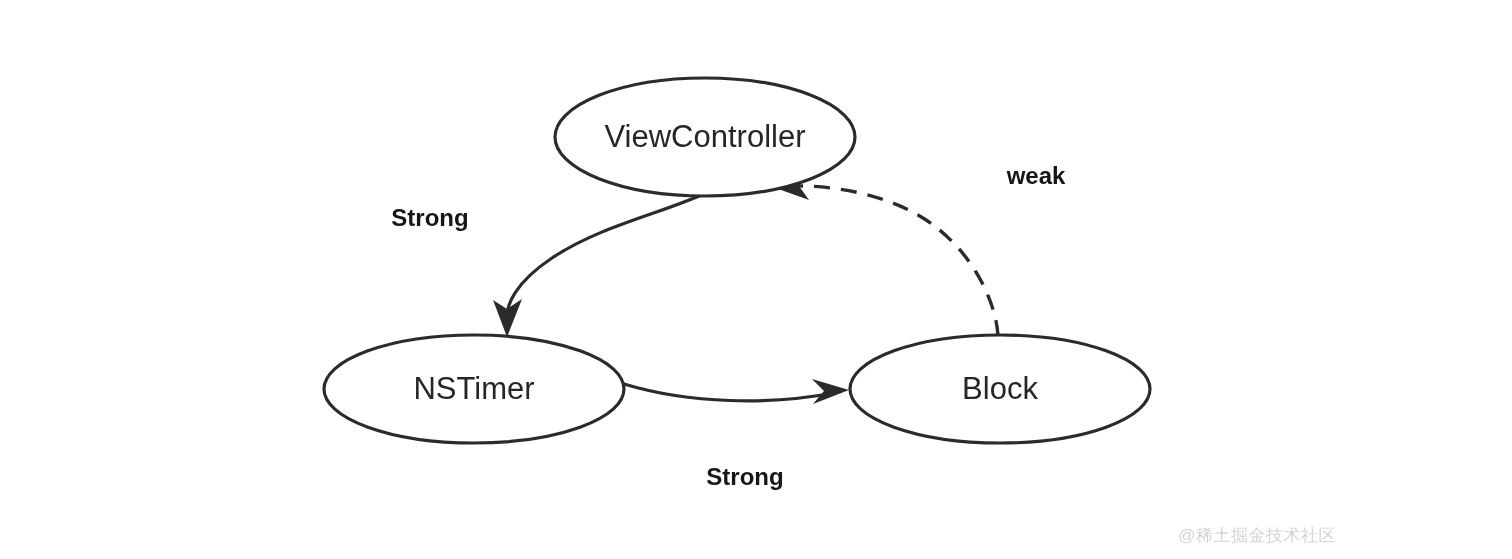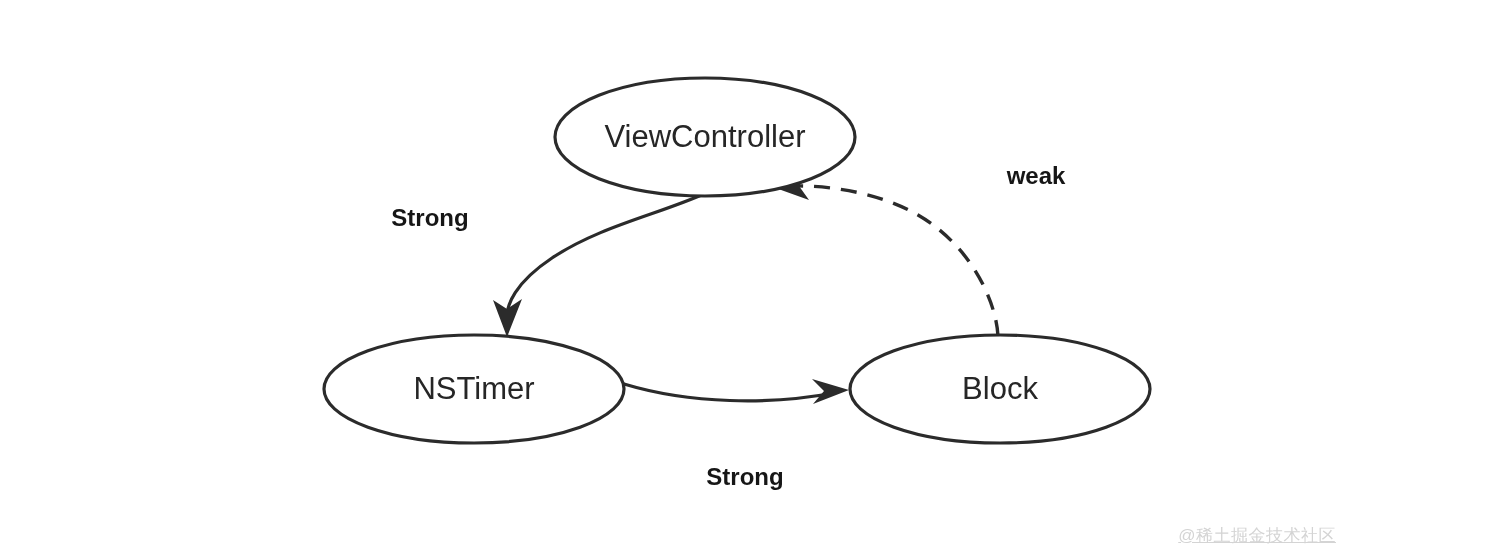--- a/index.html
+++ b/index.html
@@ -68,21 +68,20 @@
   .watermark {
     position: absolute;
     right: 16px;
     bottom: 12px;
     font-family: "Liberation Sans", sans-serif;
     font-size: 17px;
     color: #d4d4d4;
     letter-spacing: 0.5px;
     white-space: nowrap;
     user-select: none;
-    text-decoration: underline;
   }
 </style>
 </head>
 <body>
 
 <div id="canvas">
 
   <svg id="diagram-svg" viewBox="0 0 1512 559">
 
     <g>

